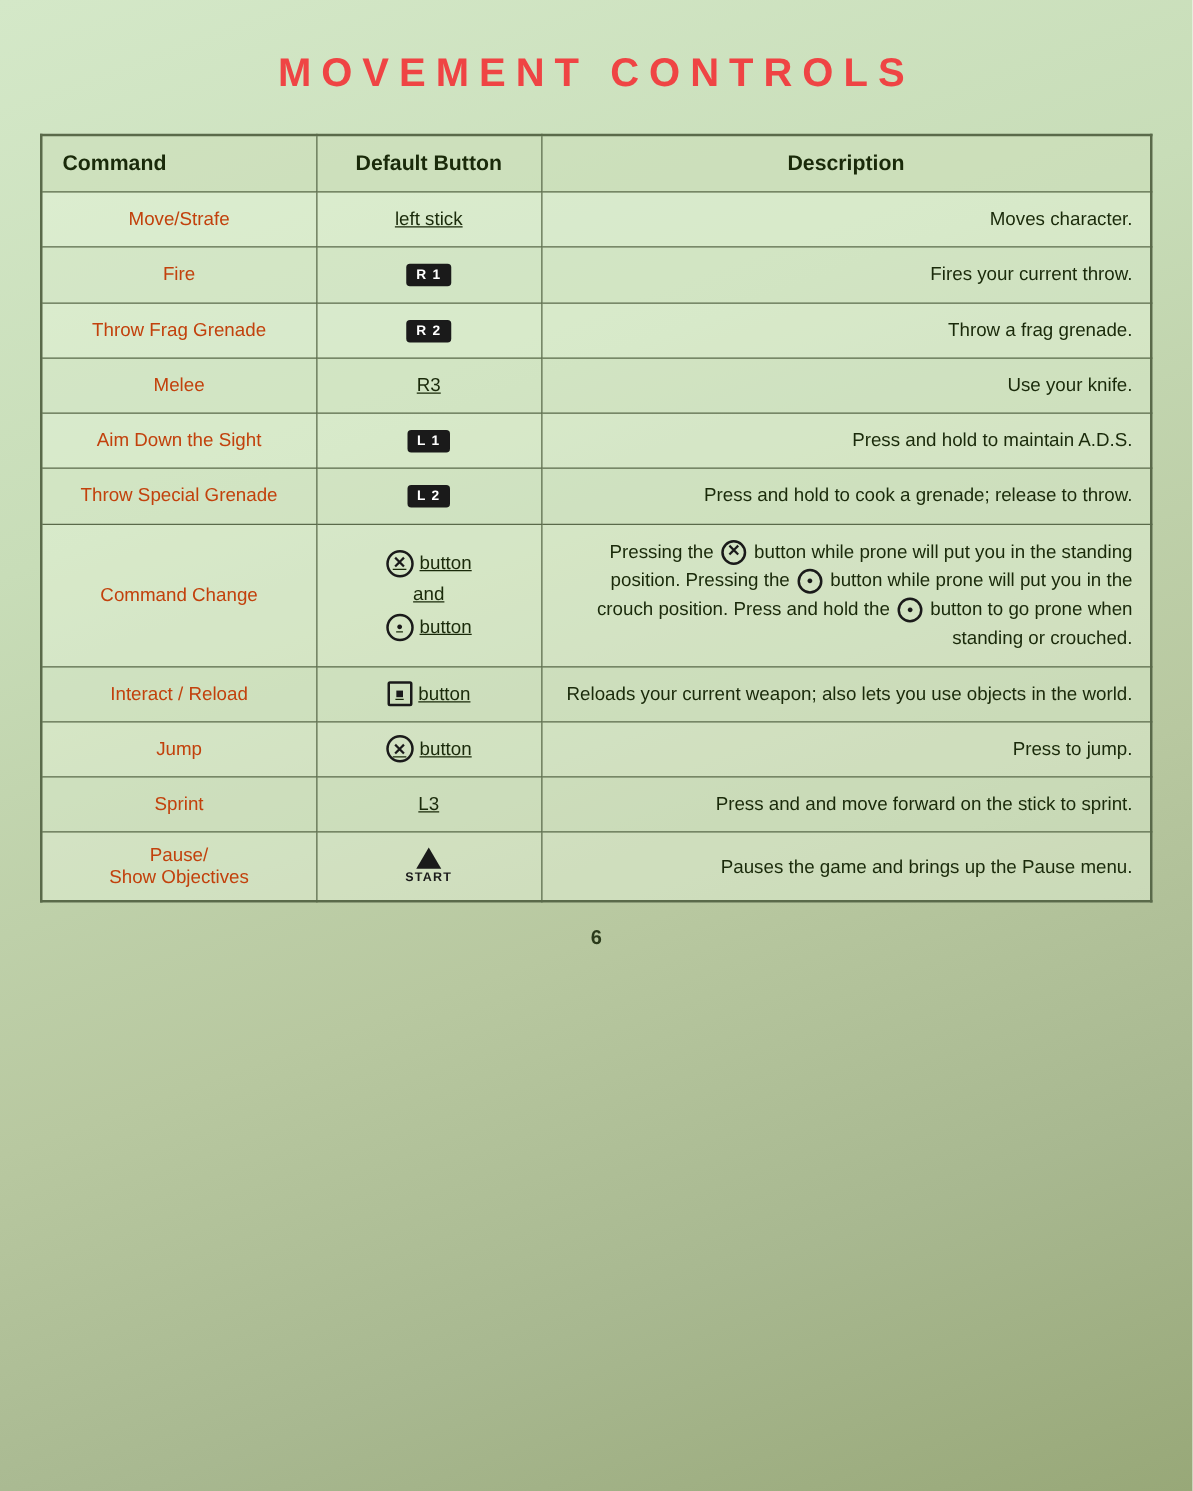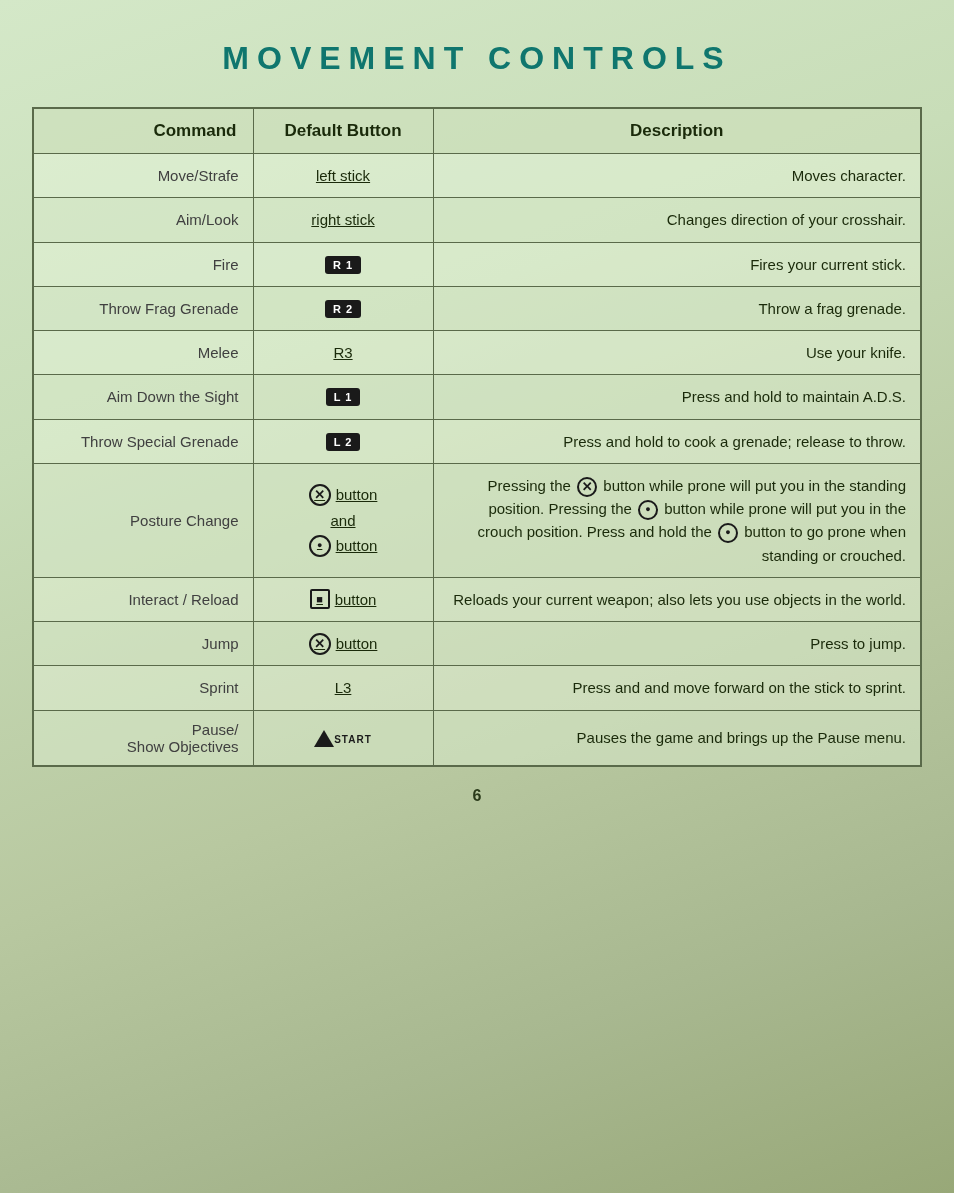--- a/index.html
+++ b/index.html
@@ -12,21 +12,21 @@
       display: flex;
       flex-direction: column;
       align-items: center;
       padding: 40px 30px 30px;
     }
 
     .page-title {
       font-size: 32px;
       font-weight: 900;
       letter-spacing: 8px;
-      color: #0f766e;
+      color: #ef4444;
       text-transform: uppercase;
       margin-bottom: 30px;
       font-family: 'Arial Black', Arial, sans-serif;
     }
 
     .controls-table {
       width: 890px;
       border-collapse: collapse;
       border: 2px solid #5a6a4a;
       background: rgba(255,255,255,0.15);
@@ -36,43 +36,43 @@
       background: rgba(200,220,180,0.6);
       border: 1.5px solid #5a6a4a;
       padding: 12px 16px;
       font-size: 17px;
       font-weight: 900;
       color: #1a2a0a;
       text-align: center;
     }
 
     .controls-table th:first-child {
-      text-align: right;
+      text-align: left;
       width: 220px;
     }
 
     .controls-table th:nth-child(2) {
       text-align: center;
       width: 180px;
     }
 
     .controls-table td {
       border: 1.5px solid #5a6a4a;
       padding: 10px 14px;
       font-size: 15px;
       color: #1a2a0a;
       vertical-align: middle;
       background: rgba(230,245,215,0.35);
       text-align: right;
     }
 
     .controls-table td:first-child {
-      text-align: right;
+      text-align: center;
       font-size: 15px;
-      color: #404040;
+      color: #c2410c;
       width: 220px;
     }
 
     .controls-table td:nth-child(2) {
       text-align: center;
       width: 180px;
       text-decoration: underline;
     }
 
     .controls-table tr:nth-child(even) td {
@@ -142,21 +142,21 @@
       width: 0;
       height: 0;
       border-left: 9px solid transparent;
       border-right: 9px solid transparent;
       border-bottom: 16px solid #1a1a1a;
       vertical-align: middle;
     }
 
     .start-btn {
       display: inline-flex;
-      flex-direction: row;
+      flex-direction: column;
       align-items: center;
       vertical-align: middle;
     }
 
     .start-triangle {
       width: 0;
       height: 0;
       border-left: 10px solid transparent;
       border-right: 10px solid transparent;
       border-bottom: 17px solid #1a1a1a;
@@ -206,28 +206,23 @@
       <th>Description</th>
     </tr>
   </thead>
   <tbody id="table-body">
   <tr>
         <td>Move/Strafe</td>
         <td>left stick</td>
         <td class="desc-cell">Moves character.</td>
       </tr>
       <tr>
-        <td>Aim/Look</td>
-        <td>right stick</td>
-        <td class="desc-cell">Changes direction of your crosshair.</td>
-      </tr>
-      <tr>
         <td>Fire</td>
         <td><span class="btn-badge">R 1</span></td>
-        <td class="desc-cell">Fires your current stick.</td>
+        <td class="desc-cell">Fires your current throw.</td>
       </tr>
       <tr>
         <td>Throw Frag Grenade</td>
         <td><span class="btn-badge">R 2</span></td>
         <td class="desc-cell">Throw a frag grenade.</td>
       </tr>
       <tr>
         <td>Melee</td>
         <td>R3</td>
         <td class="desc-cell">Use your knife.</td>
@@ -236,21 +231,21 @@
         <td>Aim Down the Sight</td>
         <td><span class="btn-badge">L 1</span></td>
         <td class="desc-cell">Press and hold to maintain A.D.S.</td>
       </tr>
       <tr>
         <td>Throw Special Grenade</td>
         <td><span class="btn-badge">L 2</span></td>
         <td class="desc-cell">Press and hold to cook a grenade; release to throw.</td>
       </tr>
       <tr>
-        <td>Posture Change</td>
+        <td>Command Change</td>
         <td class="posture-cell">
           <div class="icon-text-row">
             <span class="x-btn">✕</span>
             <span>button</span>
           </div>
           <div style="">and</div>
           <div class="icon-text-row">
             <span class="circle-btn" style="font-size: 9px;">●</span>
             <span>button</span>
           </div>

